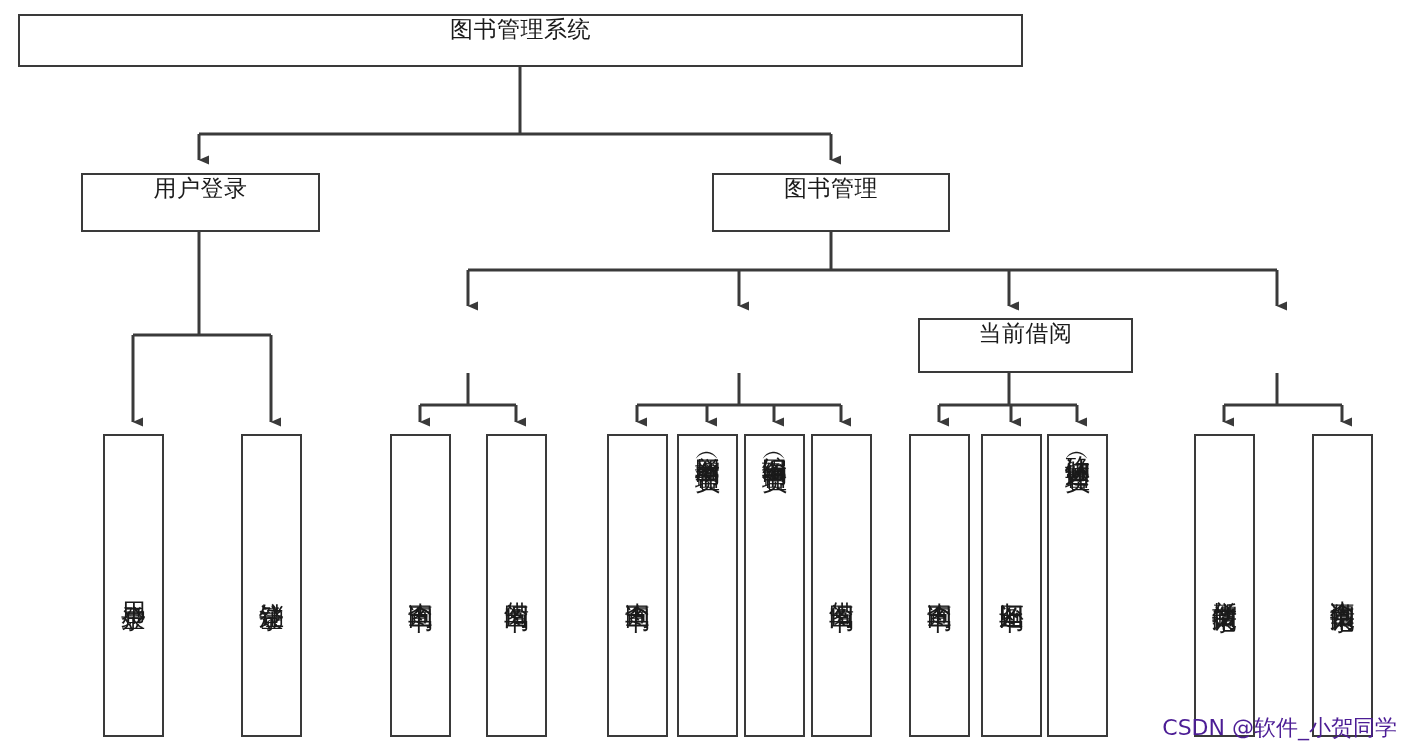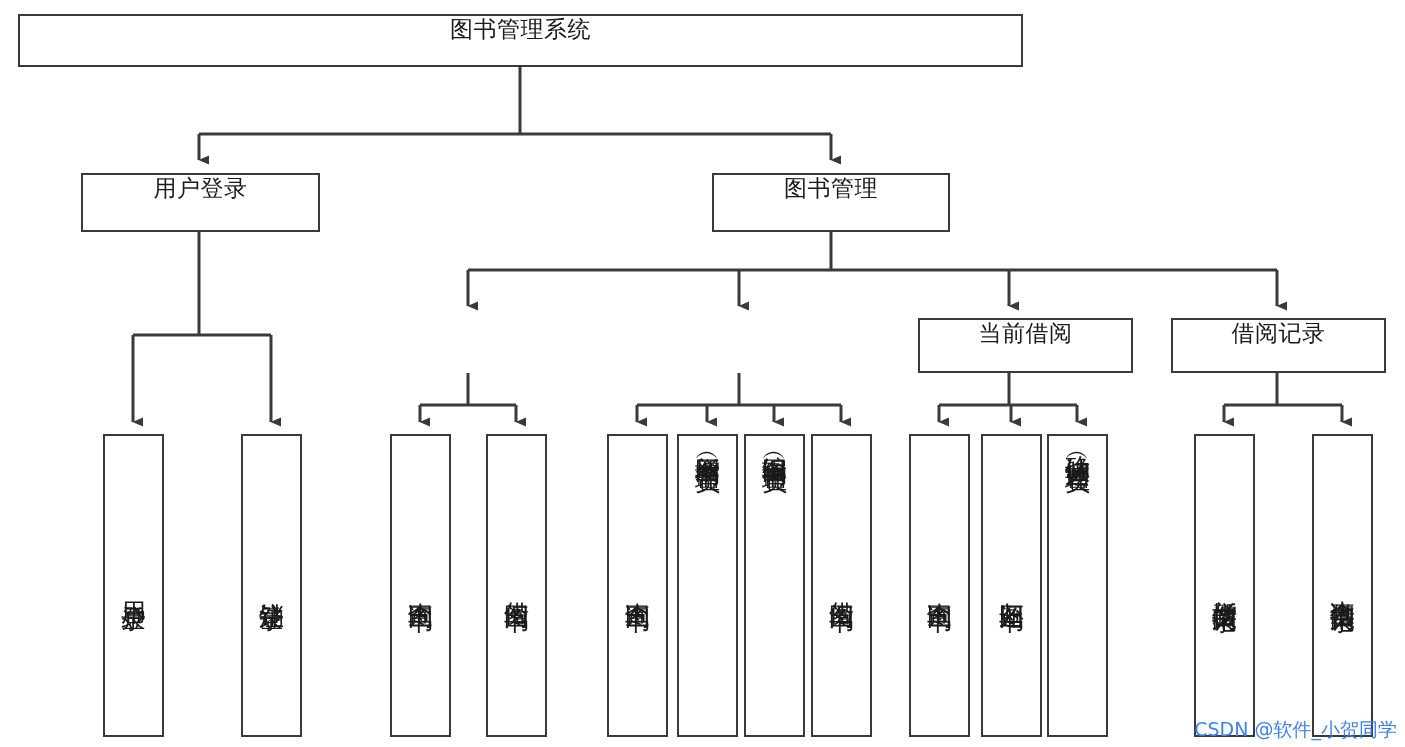--- a/index.html
+++ b/index.html
@@ -63,22 +63,22 @@
     white-space: nowrap;
     max-height: 100%;
   }
   .node.vertical.v-center {
     align-items: center;
   }
   #watermark {
     position: absolute;
     right: 8px;
     bottom: 4px;
-    font-size: 19px;
-    color: #3b82f6;
+    font-size: 22px;
+    color: #4c1d95;
     z-index: 5;
     white-space: nowrap;
     font-family: "DejaVu Sans", "Liberation Sans", sans-serif;
   }
 </style>
 </head>
 <body>
 
 <div id="diagram-root">
 
@@ -139,23 +139,20 @@
   <div class="node horizontal" style="left:81px; top:173px; width:239px; height:59px;">
     <span class="node-label">用户登录</span>
   </div>
   <div class="node horizontal" style="left:712px; top:173px; width:238px; height:59px;">
     <span class="node-label">图书管理</span>
   </div>
 
   <div class="node horizontal" style="left:902px; top:318px; width:215px; height:55px;margin-left:16px;">
     <span class="node-label">当前借阅</span>
   </div>
-  <div class="node horizontal" style="left:1171px; top:318px; width:215px; height:55px;">
-    <span class="node-label">借阅记录</span>
-  </div>
 
   <div class="node vertical v-center" style="left:103px; top:434px; width:61px; height:303px;">
     <span class="node-label">用户登录</span>
   </div>
   <div class="node vertical v-center" style="left:241px; top:434px; width:61px; height:303px;">
     <span class="node-label">注销登录</span>
   </div>
 
   <div class="node vertical v-center" style="left:390px; top:434px; width:61px; height:303px;">
     <span class="node-label">查询图书</span>

